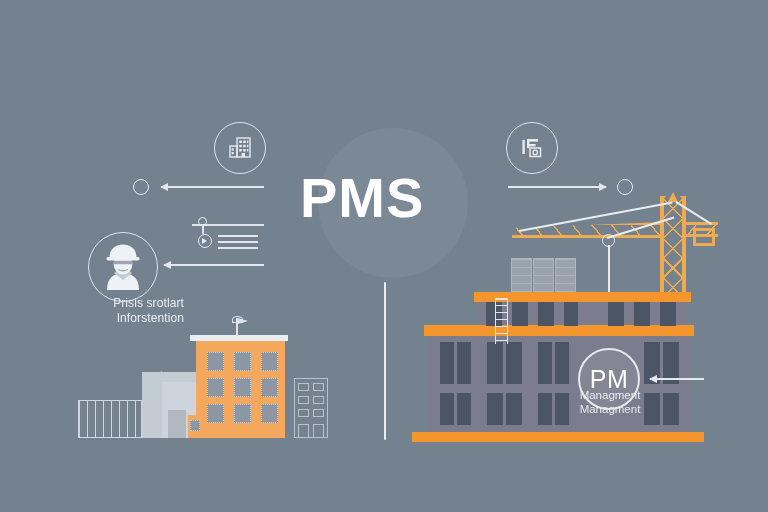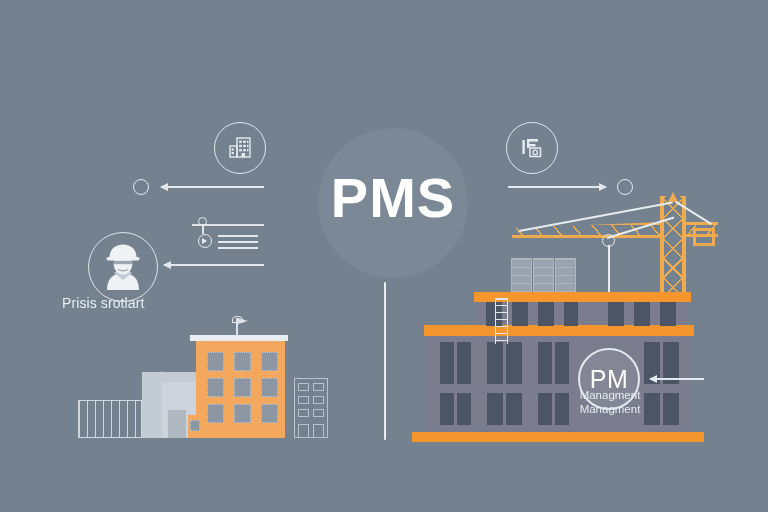--- a/index.html
+++ b/index.html
@@ -38,21 +38,21 @@
     width: 150px;
     height: 150px;
     border-radius: 50%;
     background: rgba(255,255,255,0.055);
   }
   #hub-label {
     position: absolute;
     left: 300px;
     top: 167px;
     width: 186px;
-    text-align: center;
+    text-align: left;
     color: #ffffff;
     font-size: 56px;
     font-weight: 700;
     letter-spacing: 1px;
     line-height: 62px;
   }
 
   
   #divider {
     position: absolute;
@@ -95,23 +95,23 @@
     border-top: 4.5px solid transparent;
     border-bottom: 4.5px solid transparent;
   }
   .arrow.left::after  { left: -1px;  border-right: 8px solid #e2e8ed; }
   .arrow.right::after { right: -1px; border-left: 8px solid #e2e8ed; }
 
   
   .caption {
     position: absolute;
     color: #e9eef2;
-    font-size: 14px;
+    font-size: 12px;
     line-height: 15px;
-    text-align: left;
+    text-align: right;
     letter-spacing: 0.1px;
   }
 
   
   #slider-track {
     position: absolute;
     left: 192px; top: 224px;
     width: 72px; height: 2px;
     background: #dde3e9;
   }
@@ -468,20 +468,21 @@
       <rect x="10.5" y="17" width="33" height="3.4" rx="1.6" fill="#eef2f5"></rect>
       <rect x="17.8" y="20.8" width="18.4" height="3.4" fill="#9aa6b2"></rect>
       <path d="M22 29.5 Q27 32 32 29.5" stroke="#9aa6b2" stroke-width="1.3" fill="none"></path>
     </svg>
   </div>
 
   <div class="arrow left" style="left:164px; top:264px; width:100px;"></div>
 
   <div class="caption" style="left:62px; top:296px; width:122px;">
     <div>Prisis srotlart</div>
+    <div>Inforstention</div>
   </div>
 
   <div id="fence"></div>
   <div id="gray-roof"></div>
   <div id="gray-block-a"></div>
   <div id="gray-block-b"></div>
   <div id="gray-door"></div>
 
   <div id="orange-bldg-low"></div>
   <div id="orange-bldg"></div>

